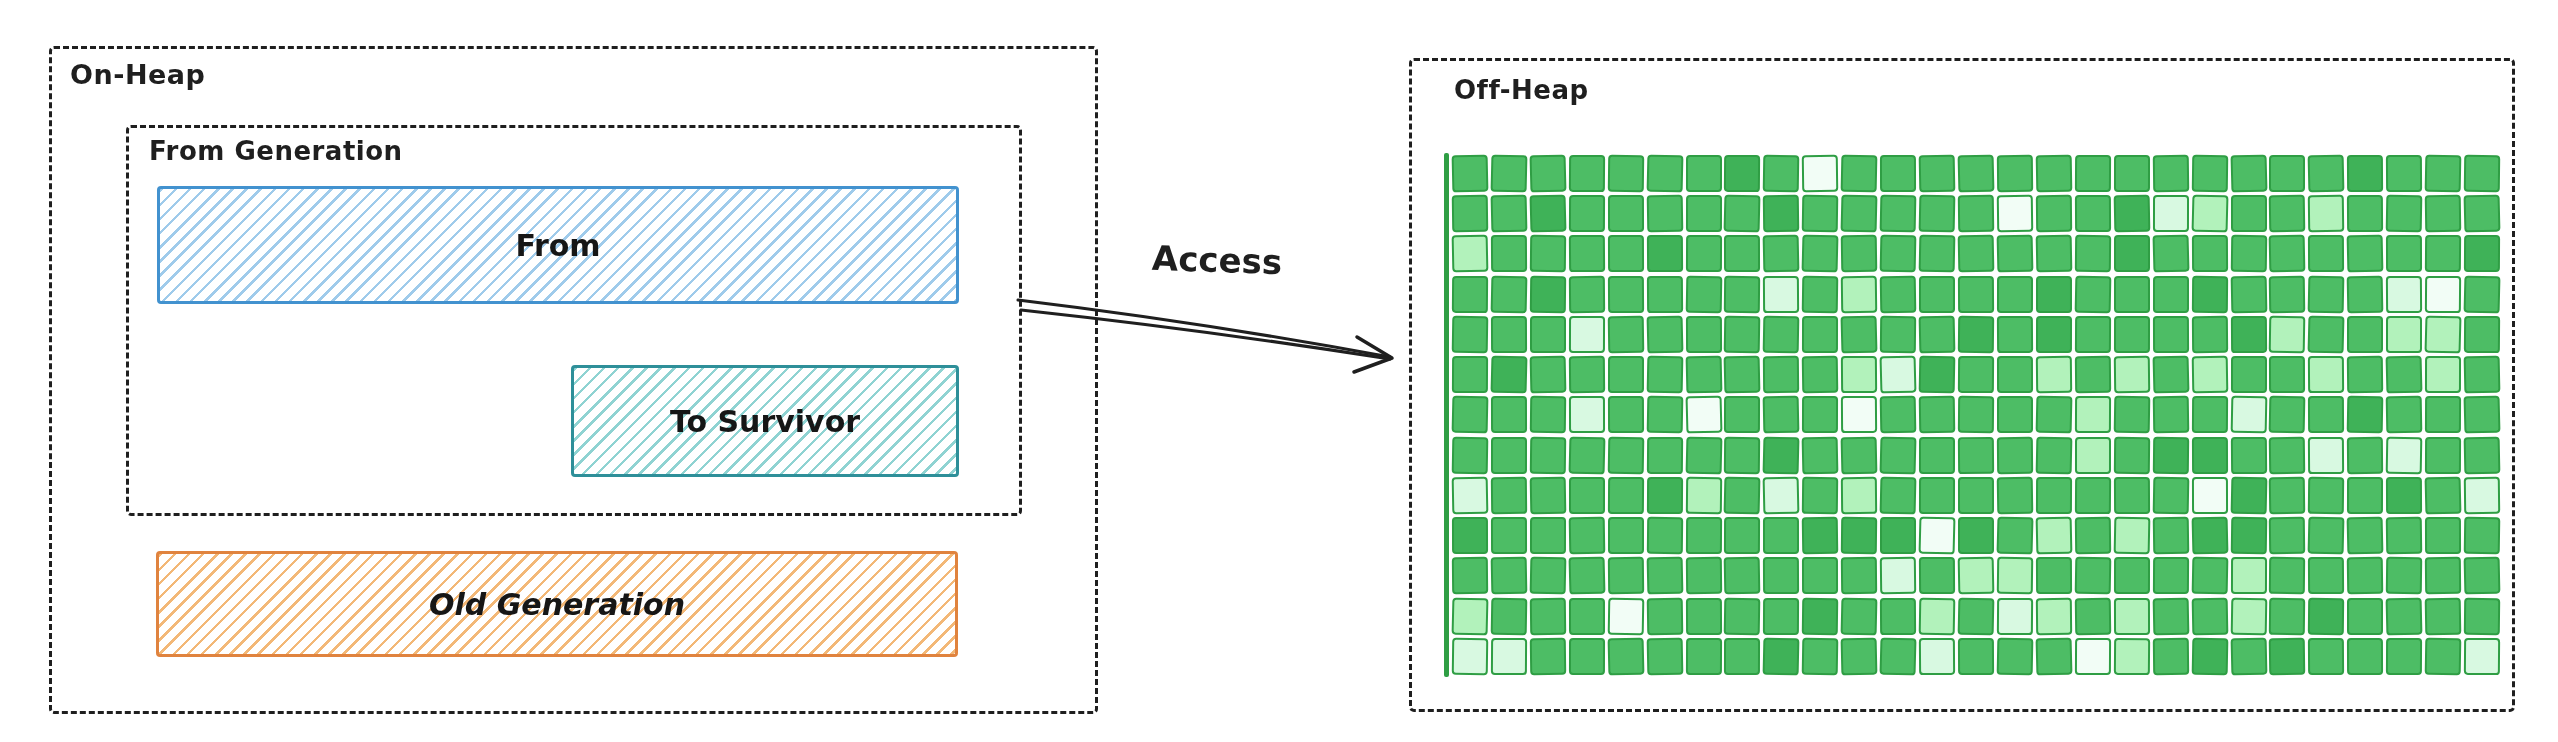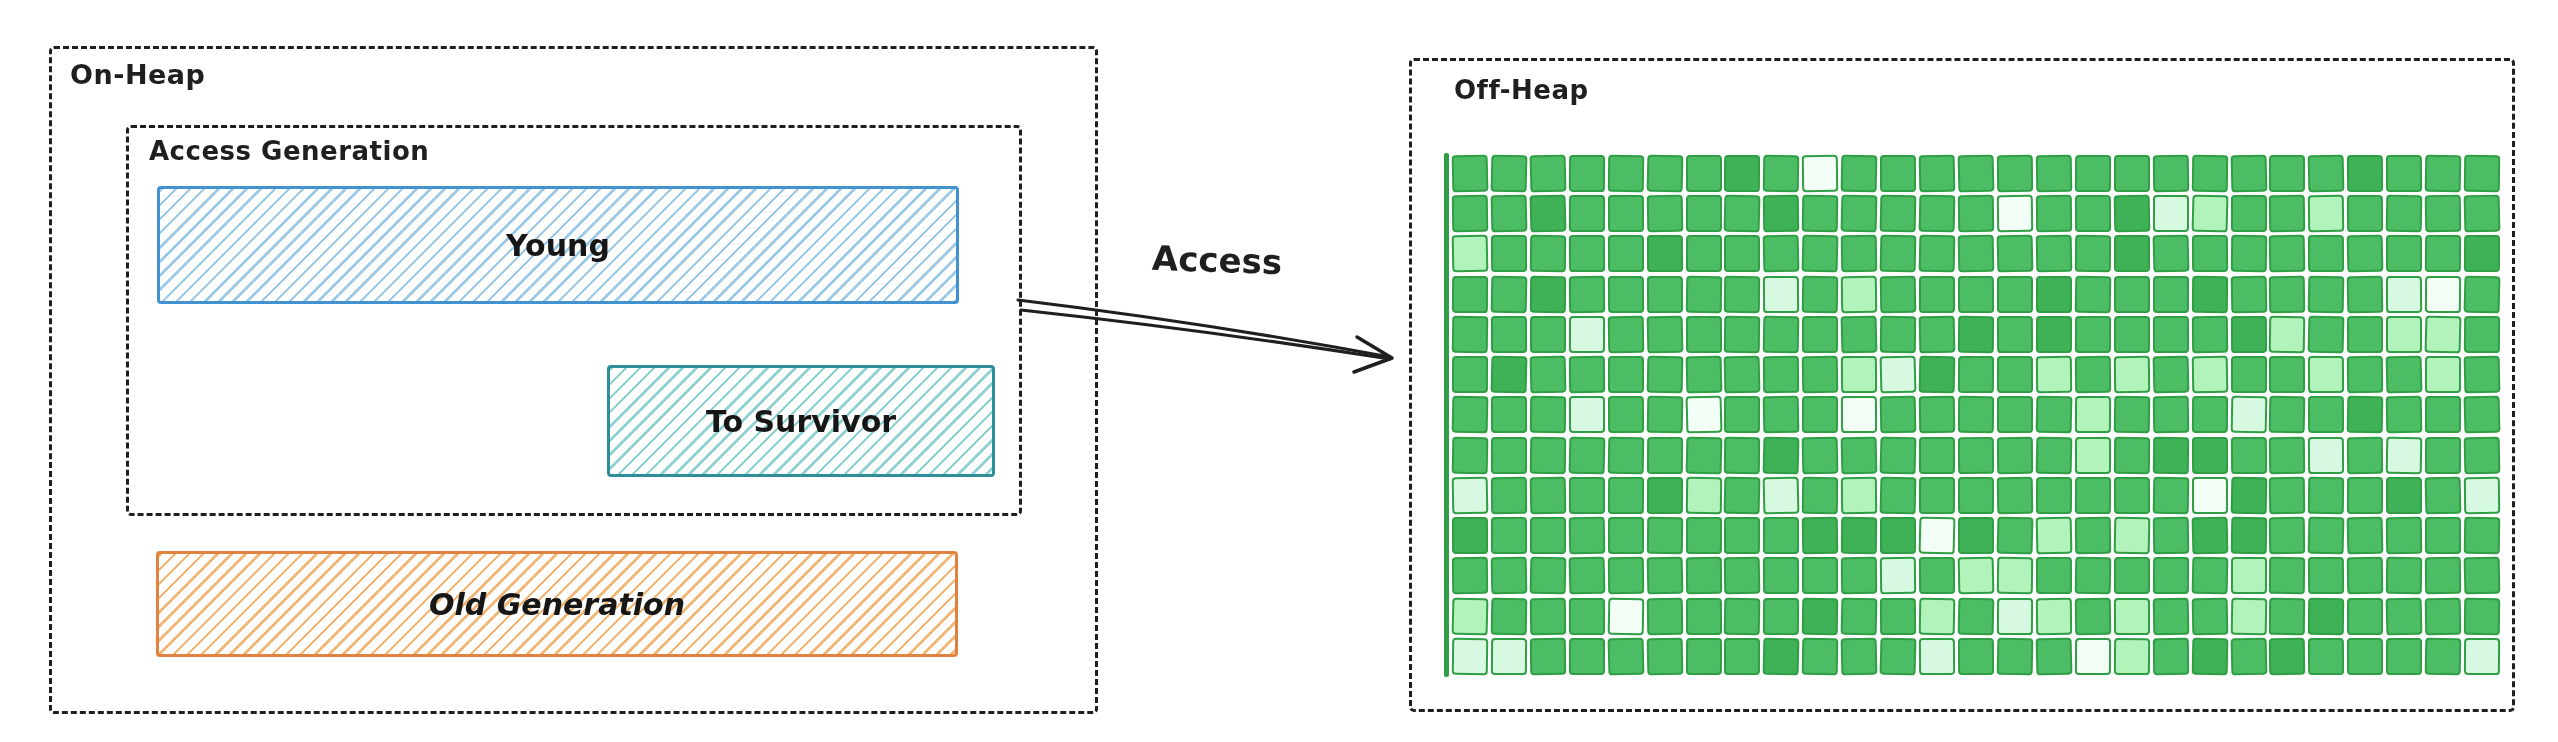--- a/index.html
+++ b/index.html
@@ -31,21 +31,20 @@
     border-color:var(--from-stroke,#b03158);
     background-image:repeating-linear-gradient(135deg,
       var(--from-hatch,#e8a8c0) 0px, var(--from-hatch,#e8a8c0) 2.5px,
       transparent 2.5px, transparent 10px);
   }
   .hatch-to{
     border-color:var(--to-stroke,#2e8f99);
     background-image:repeating-linear-gradient(135deg,
       var(--to-hatch,#8fd3d2) 0px, var(--to-hatch,#8fd3d2) 2.5px,
       transparent 2.5px, transparent 10px);
-    margin-left:36px;
   }
   .hatch-old{
     border-color:var(--old-stroke,#e0833e);
     background-image:repeating-linear-gradient(135deg,
       var(--old-hatch,#f3b877) 0px, var(--old-hatch,#f3b877) 2.5px,
       transparent 2.5px, transparent 10px);
   }
   .arrow-svg{position:absolute;left:0;top:0;width:2558px;height:742px;pointer-events:none;}
   .arrow-label{
     position:absolute;left:1152px;top:240px;font-size:34px;font-weight:600;
@@ -66,24 +65,24 @@
 </style>
 </head>
 <body>
 
 <div class="canvas">
 
   <div class="dashed-box" style="left:49px;top:46px;width:1043px;height:662px;">
     <div class="region-label" style="left:18px;top:10px;">On-Heap</div>
 
     <div class="dashed-box" style="left:74px;top:76px;width:890px;height:385px;">
-      <div class="region-label" style="left:20px;top:8px;font-size:26px;">Access Generation</div>
+      <div class="region-label" style="left:20px;top:8px;font-size:26px;">From Generation</div>
 
       <div class="bar hatch-eden" style="left:28px;top:58px;width:796px;height:112px;">
-        <span>Young</span>
+        <span>From</span>
       </div>
 
 
       <div class="bar hatch-to" style="left:442px;top:237px;width:382px;height:106px;">
         <span>To Survivor</span>
       </div>
     </div>
 
     <div class="bar hatch-old" style="left:104px;top:502px;width:796px;height:100px;font-style:italic;">
       <span>Old Generation</span>

